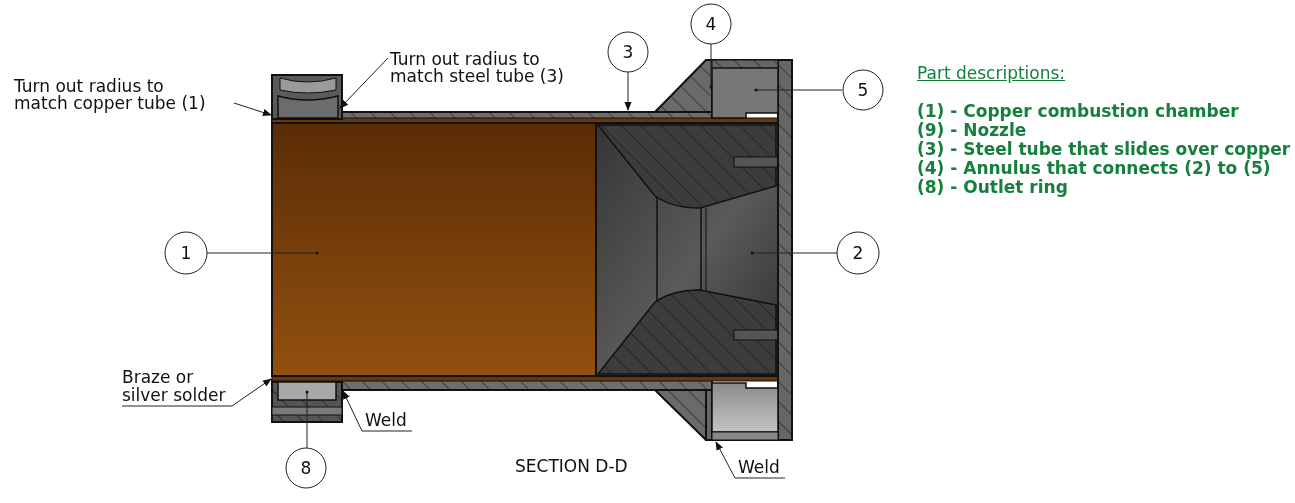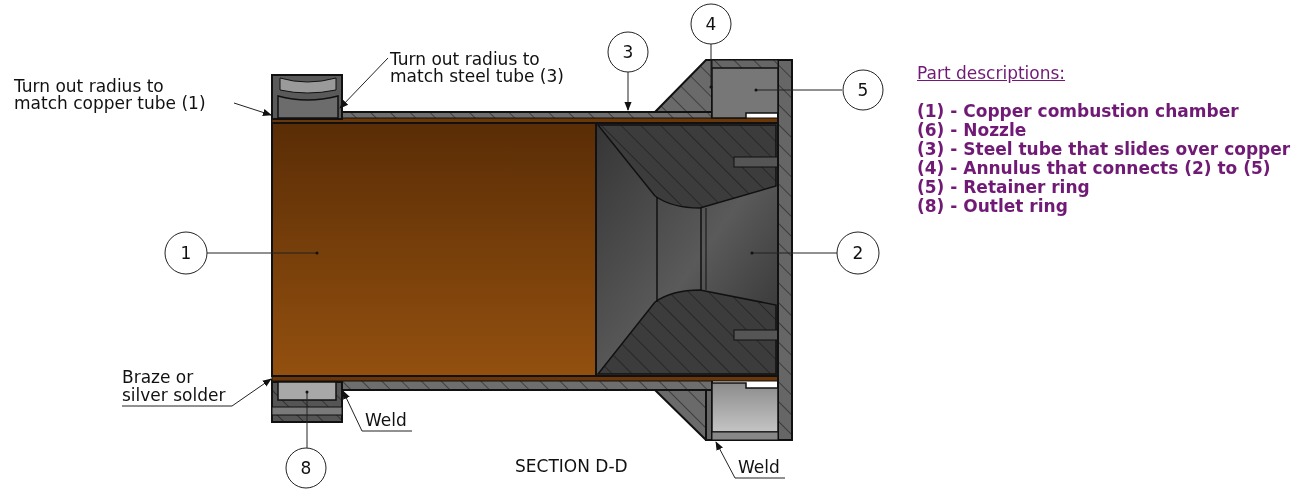--- a/index.html
+++ b/index.html
@@ -4,21 +4,21 @@
 <style>
   html, body { margin: 0; padding: 0; background: #ffffff; }
   body { width: 1295px; height: 503px; position: relative; overflow: hidden;
          font-family: "DejaVu Sans", sans-serif; }
   #drawing { position: absolute; left: 0; top: 0; }
   .lbl { font-family: "DejaVu Sans", sans-serif; font-size: 17px; fill: #111; }
   .balloon-text { font-family: "DejaVu Sans", sans-serif; font-size: 17px; fill: #111; text-anchor: middle; dominant-baseline: central; }
   .balloon-circle { fill: #fff; stroke: #222; stroke-width: 1; }
   .leader { stroke: #222; stroke-width: 1; fill: none; }
   .outline { stroke: #111; stroke-width: 2; }
-  .legend { position: absolute; left: 917px; top: 64px; color: #701a75;
+  .legend { position: absolute; left: 917px; top: 64px; color: #15803d;
             font-family: "DejaVu Sans", sans-serif; font-size: 17px; line-height: 19px; }
   .legend .title { text-decoration: underline; margin-bottom: 19px; }
   .legend .row { white-space: nowrap; font-weight: bold; }
 </style>
 </head>
 <body>
 
 <svg id="drawing" width="1295" height="503" viewBox="0 0 1295 503">
   <defs>
     <pattern id="hatch" patternUnits="userSpaceOnUse" width="14" height="14" patternTransform="rotate(-45)">
@@ -153,18 +153,17 @@
   <g>
     <text x="738" y="473" class="lbl">Weld</text>
     <polyline points="785,478 735,478 716,442" class="leader" marker-end="url(#arrow)"></polyline>
   </g>
   <text x="515" y="472" class="lbl">SECTION D-D</text>
 </svg>
 
 <div class="legend">
   <div class="title">Part descriptions:</div>
   <div class="row">(1) - Copper combustion chamber</div>
-  <div class="row">(6) - Nozzle</div>
+  <div class="row">(9) - Nozzle</div>
   <div class="row">(3) - Steel tube that slides over copper</div>
   <div class="row">(4) - Annulus that connects (2) to (5)</div>
-  <div class="row">(5) - Retainer ring</div>
   <div class="row">(8) - Outlet ring</div>
 </div>
 
 </body></html>

